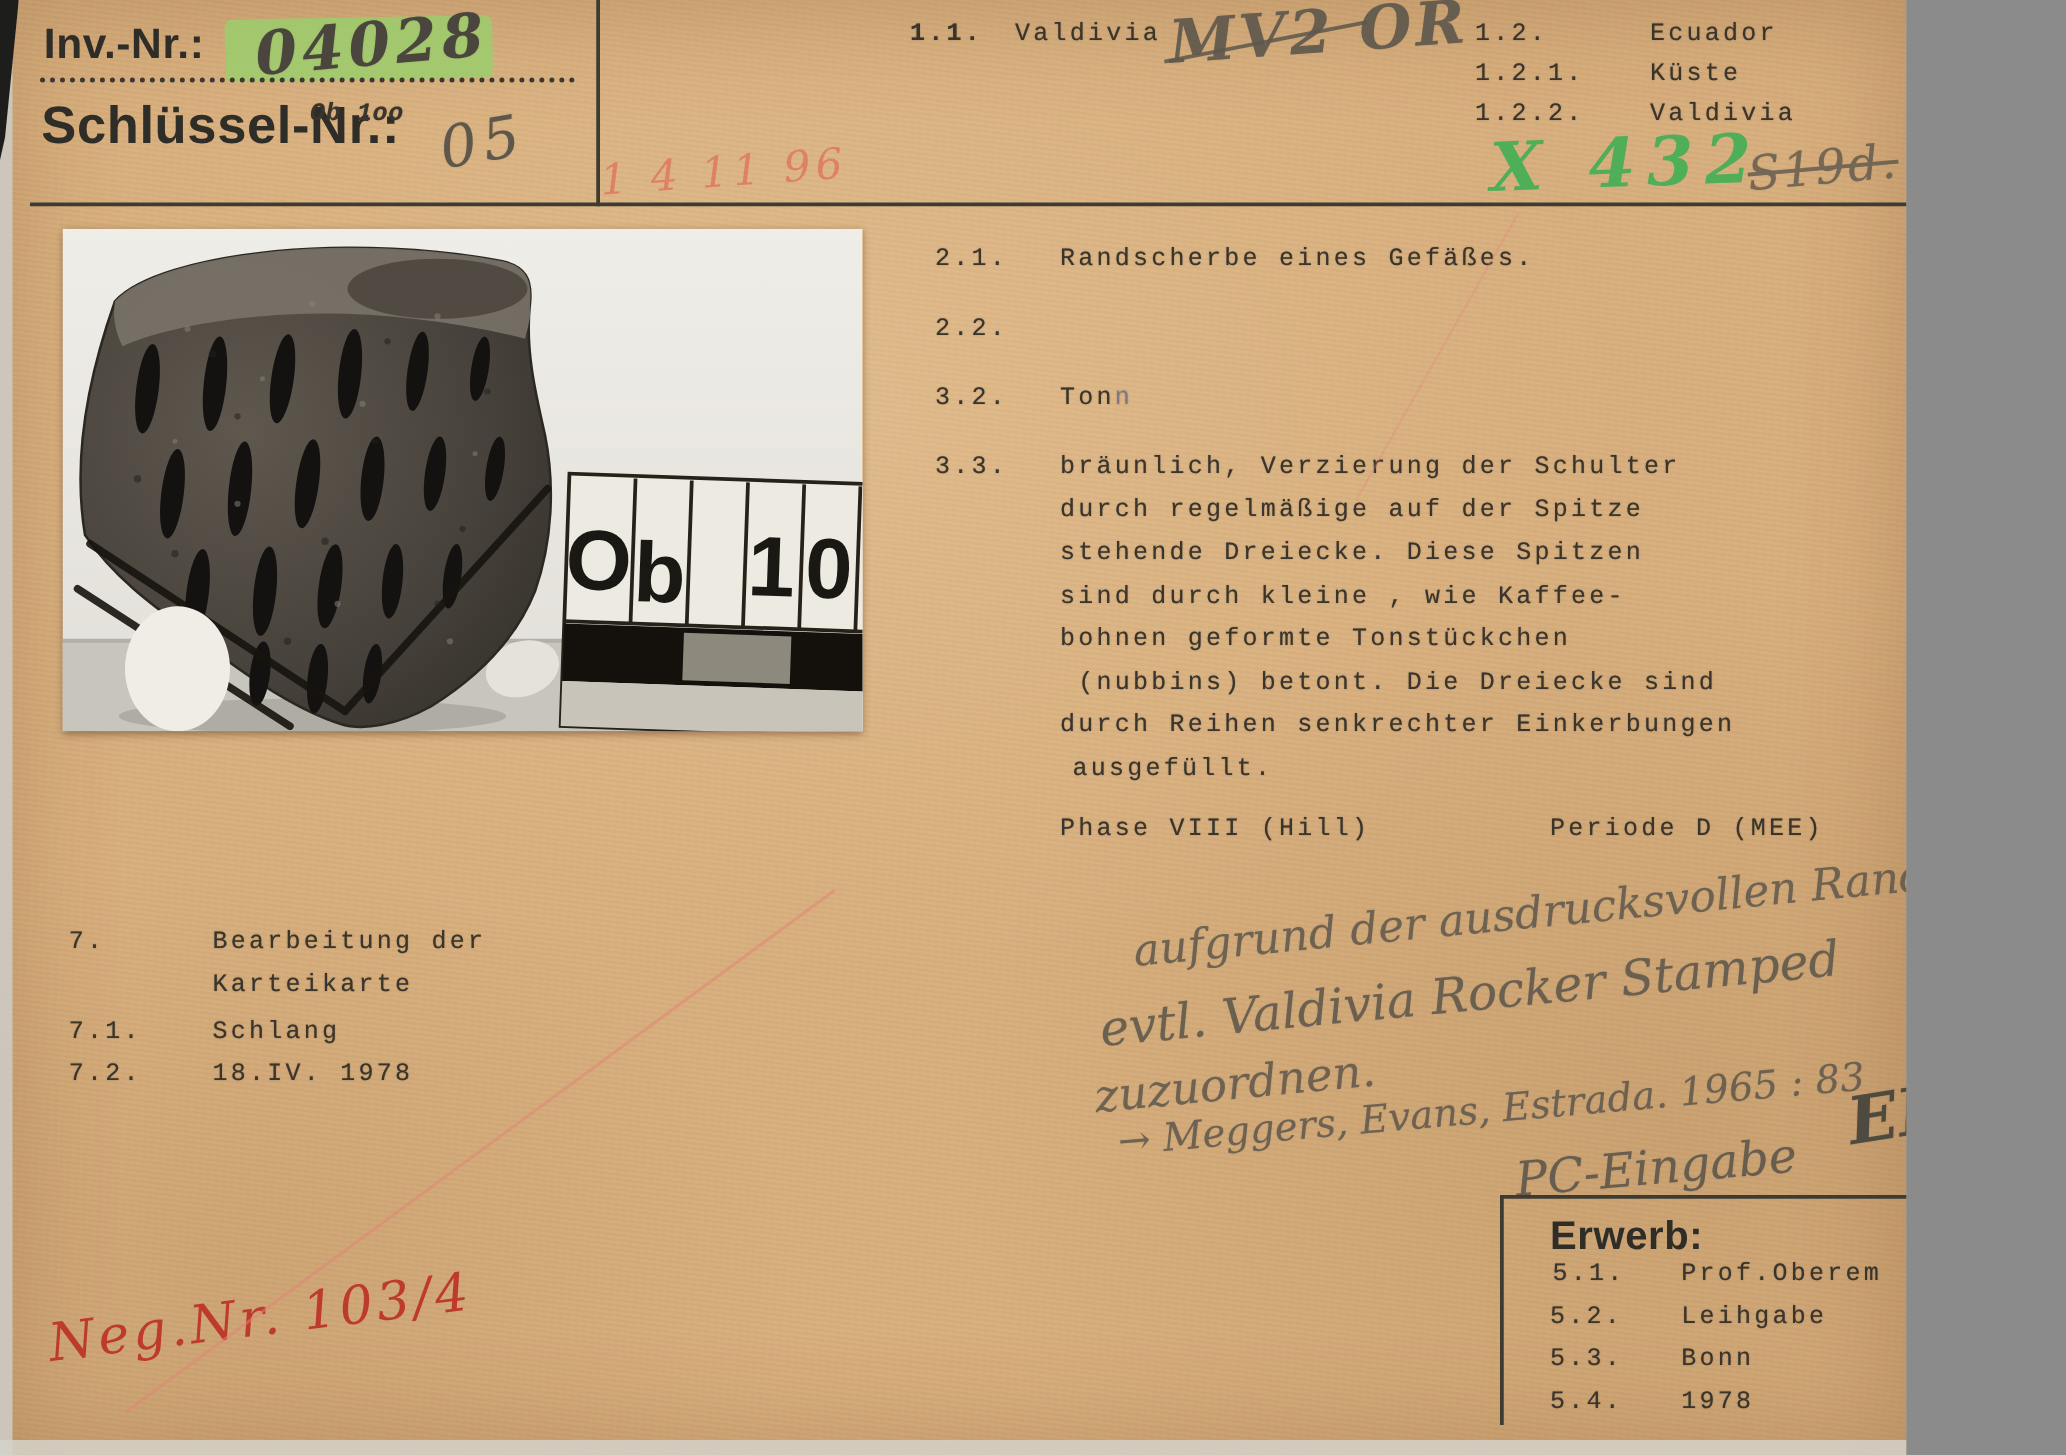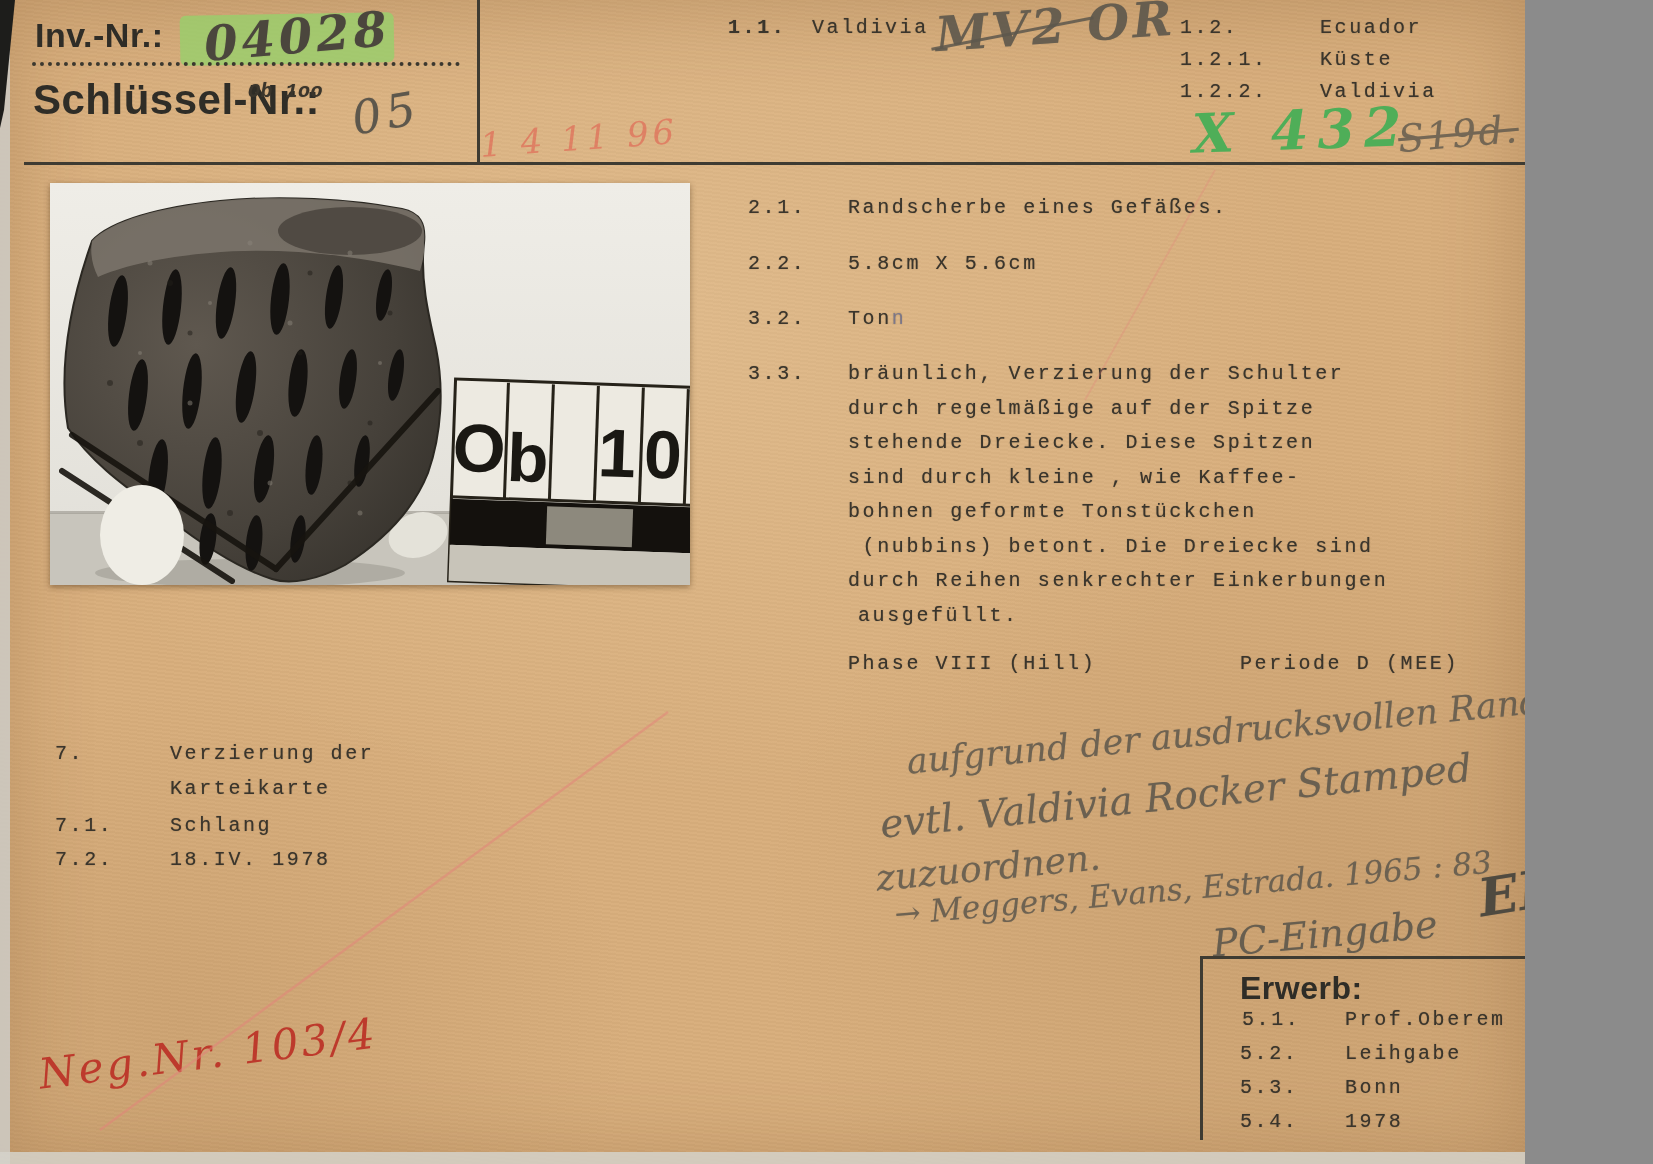--- a/index.html
+++ b/index.html
@@ -166,21 +166,20 @@
         <rect x="402" y="320" width="250" height="46" fill="#14110d"></rect>
         <rect x="498" y="324" width="86" height="38" fill="#8d897d"></rect>
         <rect x="402" y="366" width="250" height="36" fill="#c8c4b9"></rect>
       </g>
     </svg>
   </div>
 
   <div class="abs typed" style="left:748px;top:196px;">2.1.</div>
   <div class="abs typed" style="left:848px;top:196px;">Randscherbe eines Gefäßes.</div>
   <div class="abs typed" style="left:748px;top:252px;">2.2.</div>
-  <div class="abs typed" style="left:848px;top:252px;">5.8cm X 5.6cm</div>
   <div class="abs typed" style="left:748px;top:307px;">3.2.</div>
   <div class="abs typed" style="left:848px;top:307px;"><span>Ton</span><span class="ghost">n</span></div>
   <div class="abs typed" style="left:748px;top:362px;">3.3.</div>
   <div class="abs" style="left:848px;top:362px;">
     <div class="typed" style="height:34.5px;">bräunlich, Verzierung der Schulter</div>
     <div class="typed" style="height:34.5px;">durch regelmäßige auf der Spitze</div>
     <div class="typed" style="height:34.5px;">stehende Dreiecke. Diese Spitzen</div>
     <div class="typed" style="height:34.5px;">sind durch kleine , wie Kaffee-</div>
     <div class="typed" style="height:34.5px;">bohnen geformte Tonstückchen</div>
     <div class="typed" style="height:34.5px;"> (nubbins) betont. Die Dreiecke sind</div>
@@ -204,21 +203,21 @@
   <div class="abs typed" style="left:1242px;top:1008px;">5.1.</div>
   <div class="abs typed" style="left:1345px;top:1008px;">Prof.Oberem</div>
   <div class="abs typed" style="left:1240px;top:1042px;">5.2.</div>
   <div class="abs typed" style="left:1345px;top:1042px;">Leihgabe</div>
   <div class="abs typed" style="left:1240px;top:1076px;">5.3.</div>
   <div class="abs typed" style="left:1345px;top:1076px;">Bonn</div>
   <div class="abs typed" style="left:1240px;top:1110px;">5.4.</div>
   <div class="abs typed" style="left:1345px;top:1110px;">1978</div>
 
   <div class="abs typed" style="left:55px;top:742px;">7.</div>
-  <div class="abs typed" style="left:170px;top:742px;">Verzierung der</div>
+  <div class="abs typed" style="left:170px;top:742px;">Bearbeitung der</div>
   <div class="abs typed" style="left:170px;top:777px;">Karteikarte</div>
   <div class="abs typed" style="left:55px;top:814px;">7.1.</div>
   <div class="abs typed" style="left:170px;top:814px;">Schlang</div>
   <div class="abs typed" style="left:55px;top:848px;">7.2.</div>
   <div class="abs typed" style="left:170px;top:848px;">18.IV. 1978</div>
 
   <div class="abs hand" style="left:36px;top:1050px;font-size:42px;color:#bd3a2c;transform:rotate(-7deg);transform-origin:left top;letter-spacing:3px;">Neg.Nr. 103/4</div>
 
   <svg class="abs" style="left:0;top:0;" width="1653" height="1164" viewBox="0 0 1653 1164">
     <line x1="668" y1="712" x2="100" y2="1130" stroke="#e4837a" stroke-width="2.5" opacity=".5"></line>

